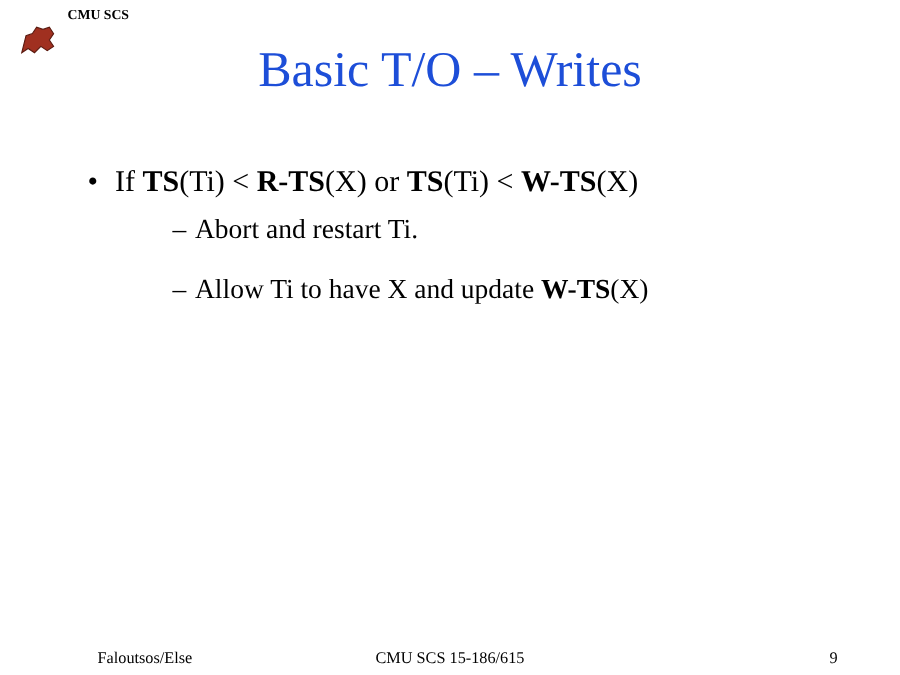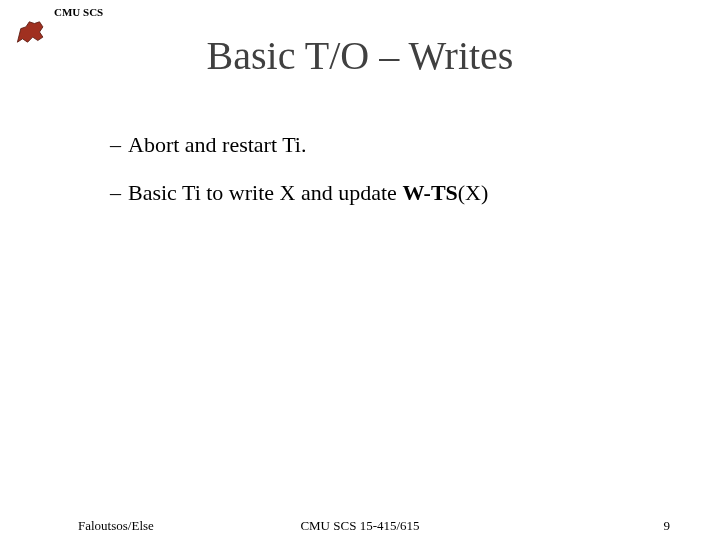--- a/index.html
+++ b/index.html
@@ -1,24 +1,24 @@
 <!DOCTYPE html>
 <html><head>
 <meta charset="utf-8">
 <style>
   * { margin: 0; padding: 0; box-sizing: border-box; }
   html, body { width: 720px; height: 540px; background: #fff; font-family: "Times New Roman", Times, serif; color: #000; }
   .slide { position: relative; width: 611px; height: 540px; text-decoration: underline; }
   .header-label { position: absolute; top: 6px; left: 54px; font-size: 11px; font-weight: bold; font-family: "Times New Roman", serif; }
   .logo { position: absolute; top: 18px; left: 14px; width: 34px; height: 28px; }
-  .title { position: absolute; top: 32px; left: 0; width: 720px; text-align: center; font-size: 40px; color: #404040; font-family: "Times New Roman", serif; }
+  .title { position: absolute; top: 32px; left: 0; width: 720px; text-align: center; font-size: 40px; color: #1d4ed8; font-family: "Times New Roman", serif; }
   .content { position: absolute; top: 130px; left: 70px; right: 50px; }
   .bullet-l1 { font-size: 24px; line-height: 1.35; margin-bottom: 6px; }
   .bullet-l1 .dot { display: inline-block; width: 22px; }
-  .bullet-l2 { font-size: 22px; line-height: 1.35; margin-left: 40px; margin-bottom: 4px; }
+  .bullet-l2 { font-size: 22px; line-height: 1.35; margin-left: 68px; margin-bottom: 4px; }
   .bullet-l2 .dash { display: inline-block; width: 18px; }
   .gap { height: 14px; }
   .footer { position: absolute; bottom: 22px; left: 0; width: 720px; font-size: 13px; }
   .footer-left { position: absolute; left: 78px; }
   .footer-center { position: absolute; left: 0; width: 720px; text-align: center; }
   .footer-right { position: absolute; right: 50px; }
 </style>
 </head>
 <body>
 
@@ -29,34 +29,37 @@
   <div class="logo">
     <svg viewBox="0 0 40 32" width="34" height="28">
       <path d="M4 28 L8 12 L14 10 L18 4 L24 6 L30 4 L34 10 L30 16 L34 22 L28 26 L22 22 L16 28 L10 24 Z" fill="#a03020" stroke="#5a1a10" stroke-width="1"></path>
     </svg>
   </div>
 
   <div class="title">Basic T/O – Writes</div>
 
   <div class="content">
 
+    <div class="bullet-l1">
+      <span class="dot">•</span><span>If </span><b>TS</b><span>(Ti) &lt; </span><b>R-TS</b><span>(X) or </span><b>TS</b><span>(Ti) &lt; </span><b>W-TS</b><span>(X)</span>
+    </div>
 
     <div class="bullet-l2">
       <span class="dash">–</span><span>Abort and restart Ti.</span>
     </div>
 
     <div class="gap"></div>
 
 
     <div class="bullet-l2">
-      <span class="dash">–</span><span>Basic Ti to write X and update </span><b>W-TS</b><span>(X)</span>
+      <span class="dash">–</span><span>Allow Ti to have X and update </span><b>W-TS</b><span>(X)</span>
     </div>
 
 
   </div>
 
   <div class="footer">
     <div class="footer-left">Faloutsos/Else</div>
-    <div class="footer-center">CMU SCS 15-415/615</div>
+    <div class="footer-center">CMU SCS 15-186/615</div>
     <div class="footer-right">9</div>
   </div>
 
 </div>
 
 </body></html>

